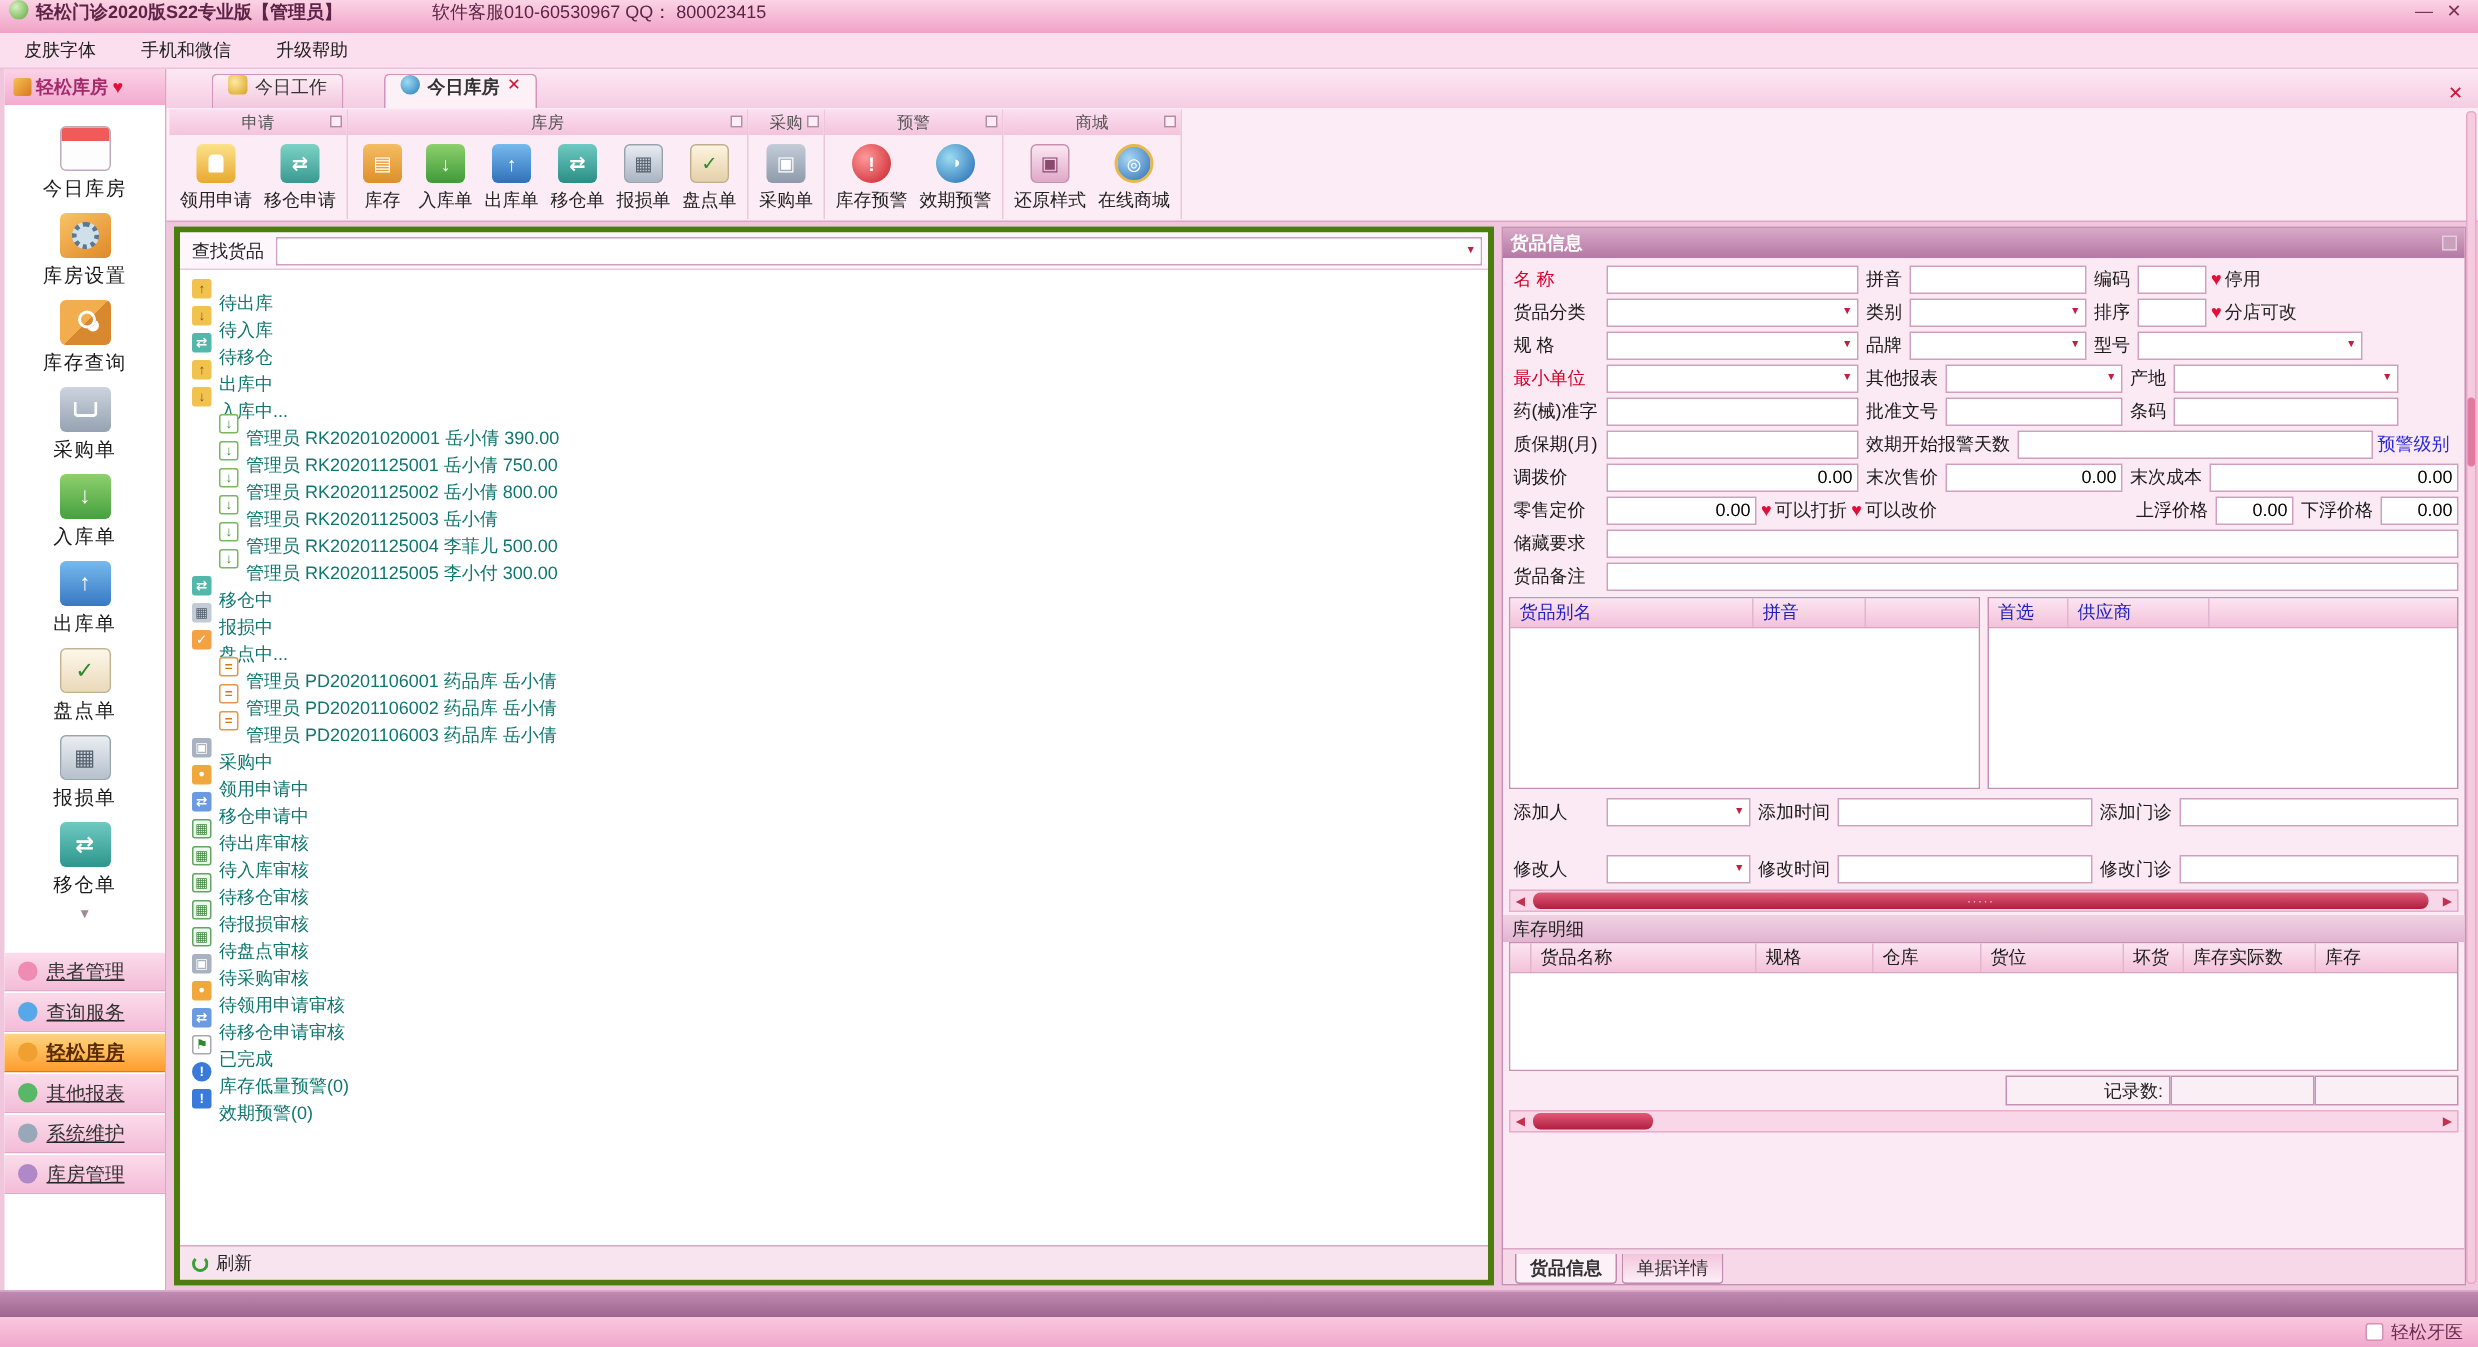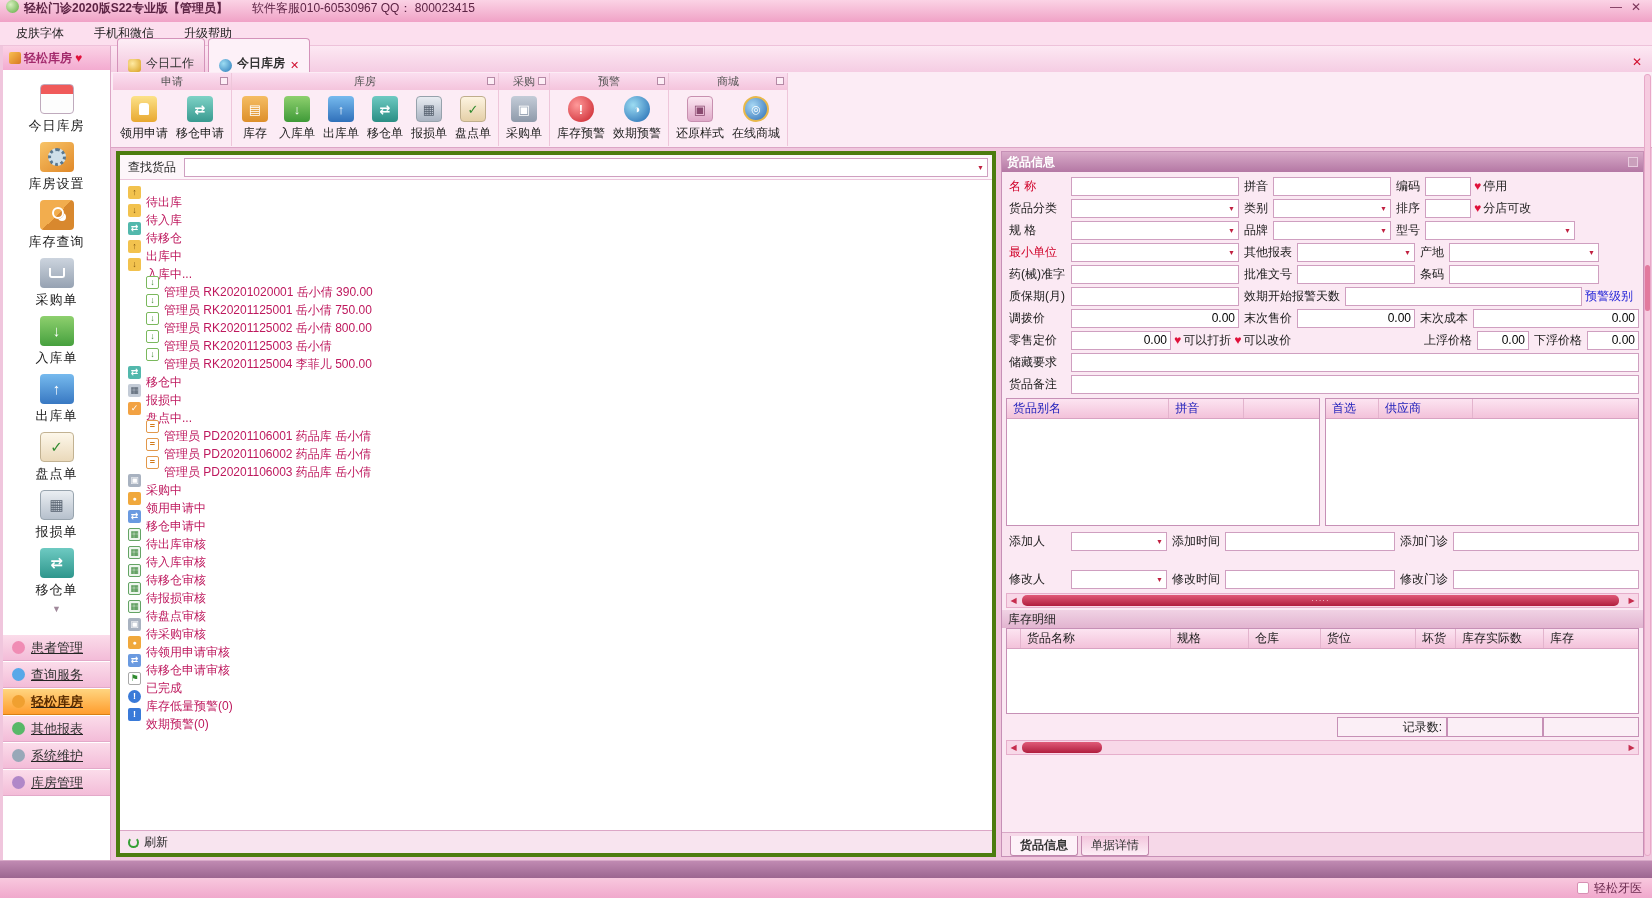--- a/index.html
+++ b/index.html
@@ -7,21 +7,21 @@
   body {
     font-family: "Liberation Sans", "DejaVu Sans", sans-serif;
     font-size: 12px; color: #222; background:#f2b8d4; overflow:hidden;
   }
   .app { width:1652px; height:898px; display:flex; flex-direction:column; position:relative; }
 
   
   .titlebar { height:22px; background:linear-gradient(#fbd3e5,#f0a2c6); display:flex; align-items:flex-start; padding:0 6px; color:#5c2344; flex:none; }
   .app-icon { width:13px; height:13px; border-radius:50%; background:radial-gradient(circle at 35% 35%, #d8f0c0, #5aa83c); margin-right:5px; flex:none; }
   .tb-title { font-weight:bold; }
-  .tb-support { margin-left:24px; }
+  .tb-support { margin-left:60px; }
   .tb-spacer { flex:1; }
   .tb-btn { width:20px; text-align:center; color:#7a3458; cursor:default; }
 
   
   .menubar { height:24px; background:#fcdfee; border-bottom:1px solid #eec2da; display:flex; align-items:center; gap:30px; padding-left:16px; flex:none; }
   .menu-item { color:#222; }
 
   
   .body { flex:1; display:flex; min-height:0; background:#f0c6dd; }
 
@@ -56,21 +56,21 @@
   .sidebar-groups { flex:none; display:flex; flex-direction:column; padding-bottom:64px;text-decoration:underline; }
   .group-btn { height:27px; display:flex; align-items:center; gap:6px; padding-left:9px; background:linear-gradient(#fbdcea,#f3bcd8); border-top:1px solid #fff; border-bottom:1px solid #e3a9c9; color:#333; font-size:13px; cursor:default; }
   .group-btn.active { background:linear-gradient(#ffd580,#ff9d2e); border-bottom-color:#d87f14; color:#5a2c00; font-weight:bold; }
   .gicon { width:13px; height:13px; border-radius:50%; flex:none; }
   .gi-patient { background:#f08cb4; } .gi-query { background:#58a8e8; } .gi-warehouse { background:#f0a030; }
   .gi-report { background:#58b868; } .gi-system { background:#98a8b8; } .gi-manage { background:#b088c8; }
 
   
   .main { flex:1; display:flex; flex-direction:column; min-width:0; }
   .tabbar { height:26px; flex:none; display:flex; align-items:flex-end; background:linear-gradient(#fde8f3,#f5cde3); padding:0 6px 0 6px; gap:3px; }
-  .tab { height:34px; display:flex; align-items:flex-end; gap:5px; padding:0 10px; background:linear-gradient(#fdeef6,#f3c6dd); border:1px solid #d493ba; border-bottom:none; border-radius:4px 4px 0 0; color:#333; cursor:default; }
+  .tab { height:23px; display:flex; align-items:flex-start; gap:5px; padding:0 10px; background:linear-gradient(#fdeef6,#f3c6dd); border:1px solid #d493ba; border-bottom:none; border-radius:4px 4px 0 0; color:#333; cursor:default;margin-left:24px; }
   .tab.active { background:#fdf1f8; font-weight:bold; }
   .tabicon { width:13px; height:13px; flex:none; }
   .tab-work-icon { background:radial-gradient(circle at 35% 35%, #ffeaa2, #d8a020); border-radius:3px; }
   .tab-warehouse-icon { background:radial-gradient(circle at 35% 35%, #9cdcf2, #2878b8); border-radius:50%; }
   .tab-close { color:#d01030; font-weight:bold; font-size:11px; }
   .tab-close:empty { display:none; }
   .tabbar-spacer { flex:1; }
   .tabbar-close { color:#d01030; font-weight:bold; padding:0 4px 3px 0; }
 
   
@@ -121,21 +121,21 @@
   .ti-damage-active { background:#c3cbd6; color:#525e6c; } .ti-damage-active::after { content:"▦"; }
   .ti-count-active { background:#f2a243; } .ti-count-active::after { content:"✓"; }
   .ti-count-doc { background:#fff; border:1px solid #e2984a; color:#d07818; } .ti-count-doc::after { content:"="; }
   .ti-purchase-active,.ti-audit-purchase { background:#a8b2c0; } .ti-purchase-active::after,.ti-audit-purchase::after { content:"▣"; }
   .ti-requisition-active,.ti-audit-req { background:#f0a83c; } .ti-requisition-active::after,.ti-audit-req::after { content:"●"; font-size:7px; }
   .ti-move-apply-active,.ti-audit-move { background:#6a9ae0; } .ti-move-apply-active::after,.ti-audit-move::after { content:"⇄"; }
   .ti-audit { background:#eef6ee; border:1px solid #64a464; color:#3f8a3f; } .ti-audit::after { content:"▦"; }
   .ti-done { background:#fff; border:1px solid #a8a8a8; color:#2f8a2f; } .ti-done::after { content:"⚑"; }
   .ti-low-stock-warning { background:#3a7ad8; border-radius:50%; } .ti-low-stock-warning::after { content:"!"; }
   .ti-expiry-warning { background:#3a7ad8; } .ti-expiry-warning::after { content:"!"; }
-  .tree-label { color:#be185d;margin-top:20px; }
+  .tree-label { color:#0f766e;margin-top:20px; }
   .refresh-bar { height:23px; flex:none; border-top:1px solid #dca6c6; background:#f8e4ef; display:flex; align-items:center; gap:5px; padding-left:8px; }
   .refresh-icon { width:11px; height:11px; border:2px solid #35a035; border-radius:50%; border-top-color:transparent; flex:none; }
 
   
   .info-panel { flex:1; min-width:0; background:#fbe9f3; border:1px solid #c690b6; display:flex; flex-direction:column; }
   .info-header { height:20px; flex:none; background:linear-gradient(#d8aac8,#b478a4); color:#fff; display:flex; align-items:center; justify-content:space-between; padding:0 5px; font-weight:bold; }
   .hdr-btn { width:10px; height:10px; border:1px solid #e8cade; background:#caa0bc; }
   .iform { flex:none; display:flex; flex-direction:column; gap:2px; padding:4px 4px 2px 4px; }
   .frow { height:20px; display:flex; align-items:center; gap:3px; }
   .lb { white-space:nowrap; padding:0 2px; color:#1a1a1a; }
@@ -495,20 +495,24 @@
               <div class="tree-row lv1">
                 <span class="ti ti-in-doc"></span>
                 <span class="tree-label">管理员 RK20201125003 岳小倩</span>
               </div>
 
               <div class="tree-row lv1">
                 <span class="ti ti-in-doc"></span>
                 <span class="tree-label">管理员 RK20201125004 李菲儿  500.00</span>
               </div>
 
+              <div class="tree-row lv1">
+                <span class="ti ti-in-doc"></span>
+                <span class="tree-label">管理员 RK20201125005 李小付  300.00</span>
+              </div>
 
               <div class="tree-row lv0">
                 <span class="ti ti-move-active"></span>
                 <span class="tree-label">移仓中</span>
               </div>
 
               <div class="tree-row lv0">
                 <span class="ti ti-damage-active"></span>
                 <span class="tree-label">报损中</span>
               </div>

